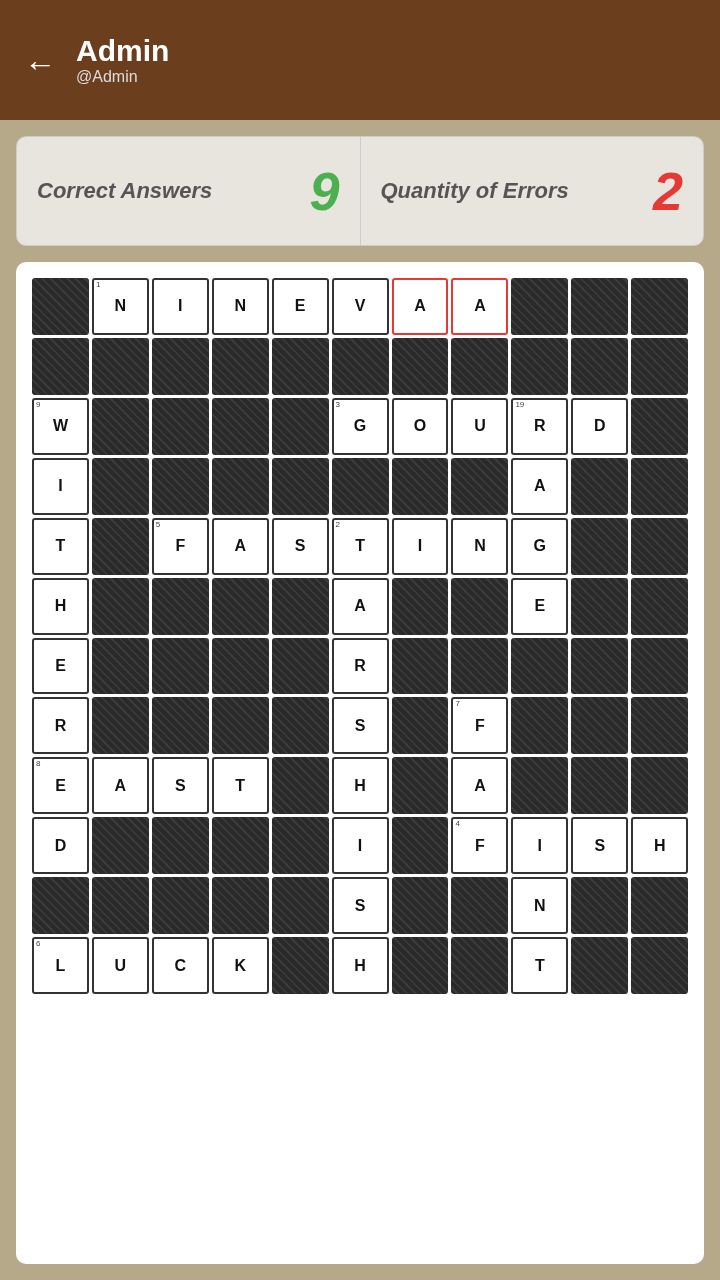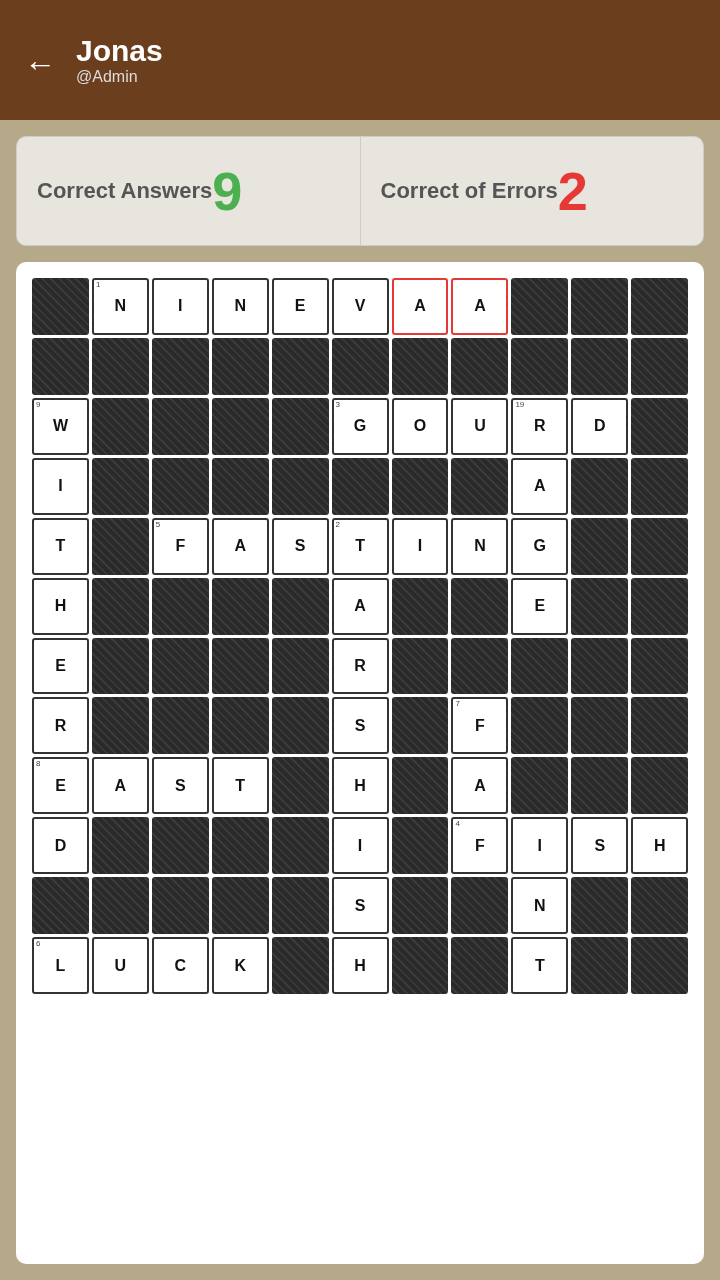--- a/index.html
+++ b/index.html
@@ -48,21 +48,23 @@
       border-radius: 10px;
       display: flex;
       height: 110px;
       overflow: hidden;
       border: 1px solid #ccc;
     }
     .stat-block {
       flex: 1;
       display: flex;
       align-items: center;
+      justify-content: space-between;
       padding: 16px 20px;
+      font-style: italic;
     }
     .stat-block:first-child {
       border-right: 1px solid #ccc;
     }
     .stat-label {
       font-size: 22px;
       color: #555;
       font-weight: bold;
       line-height: 1.3;
     }
@@ -143,32 +145,32 @@
       font-weight: bold;
       font-family: Arial, sans-serif;
     }
   </style>
 </head>
 <body>
 
 <div id="header">
   <div id="back-btn">←</div>
   <div id="user-info">
-    <span id="username">Jonas</span>
+    <span id="username">Admin</span>
     <span id="user-handle">@Admin</span>
   </div>
 </div>
 
 <div id="stats-bar">
   <div class="stat-block">
     <span class="stat-label">Correct Answers</span>
     <span class="stat-value-correct">9</span>
   </div>
   <div class="stat-block">
-    <span class="stat-label">Correct of Errors</span>
+    <span class="stat-label">Quantity of Errors</span>
     <span class="stat-value-errors">2</span>
   </div>
 </div>
 
 <div id="crossword-container">
   <div id="grid">
 
   <div class="cell cell-dark"></div>
       <div class="cell cell-light">
         <span class="cell-number">1</span>

